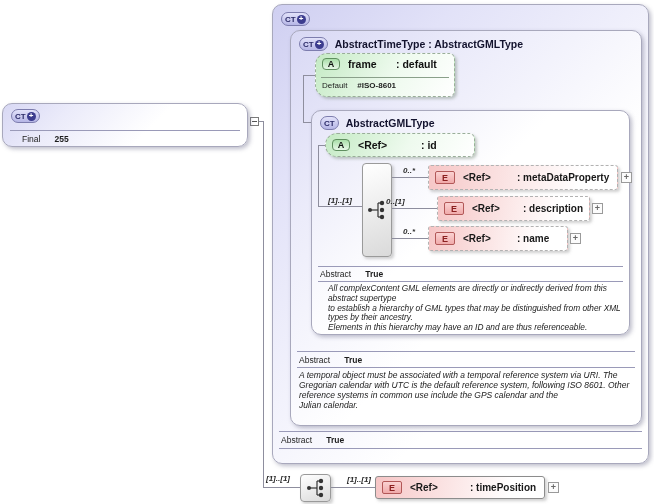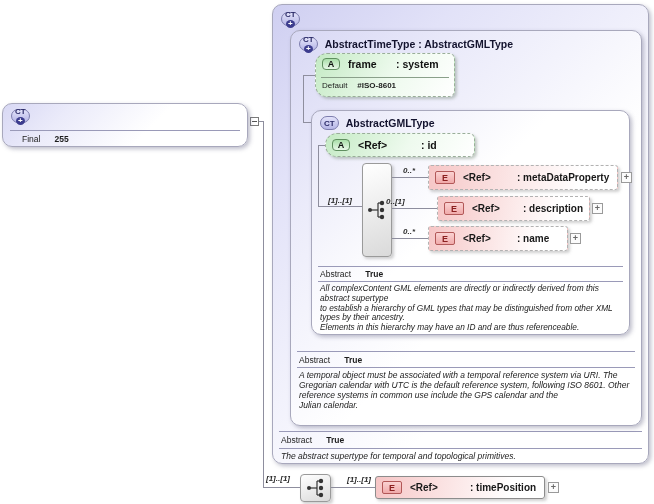--- a/index.html
+++ b/index.html
@@ -12,21 +12,21 @@
     position:absolute; border:1px solid #a8a8bc; border-radius:10px;
     box-shadow:2px 2px 4px rgba(110,110,140,.45);
   }
   .lav1 { background:linear-gradient(135deg,#cfcff1 0%,#e2e2f8 22%,#ffffff 70%); }
   .lav2 { background:linear-gradient(135deg,#d8d8f4 0%,#ebebfa 25%,#ffffff 60%); }
   .lav3 { background:linear-gradient(135deg,#e6e6f8 0%,#ffffff 45%); }
   .hdr { position:absolute; display:flex; align-items:center; gap:7px; font-weight:bold; font-size:10.5px; white-space:nowrap; color:#13132e; }
   .ct-icon {
     display:inline-flex; align-items:center; justify-content:center; gap:1px;
     height:14px; padding:0 3px; border:1px solid #7d7dae; border-radius:7px;
-    background:linear-gradient(#e2e2fa,#b6b6e6); font-size:8px; font-weight:bold; color:#2a2a66;flex-direction:column;
+    background:linear-gradient(#e2e2fa,#b6b6e6); font-size:8px; font-weight:bold; color:#2a2a66;
   }
   .ct-plus {
     display:inline-flex; align-items:center; justify-content:center;
     width:9px; height:9px; border-radius:50%; background:#3c3c8e; color:#ffffff;
     font-size:8px; line-height:8px; font-weight:bold;
   }
   .attr {
     position:absolute; border:1px dashed #9aae9a; border-radius:12px 6px 6px 12px;
     background:linear-gradient(120deg,#c4eac4 0%,#eefaee 55%,#ffffff 100%);
     box-shadow:2px 2px 3px rgba(110,130,110,.4);
@@ -103,21 +103,20 @@
           <span>CT</span>
           <span class="ct-plus">+</span>
         </span>
     </div>
     <div class="sep" style="left:6px;right:6px;top:426px"></div>
     <div class="metarow" style="left:8px;top:430px">
       <span class="lbl">Abstract</span>
       <span class="val">True</span>
     </div>
     <div class="sep" style="left:6px;right:6px;top:443px"></div>
-    <div class="doc" style="left:8px;top:446px;width:360px">The abstract supertype for temporal and topological primitives.</div>
   </div>
 
   <div class="box lav2" style="left:290px;top:30px;width:352px;height:396px">
     <div class="hdr" style="left:8px;top:6px">
       <span class="ct-icon">
           <span>CT</span>
           <span class="ct-plus">+</span>
         </span>
       <span>AbstractTimeType : AbstractGMLType</span>
     </div>
@@ -132,41 +131,41 @@
   </div>
 
   <div class="ln" style="left:303px;top:75px;width:12px;height:1px"></div>
   <div class="ln" style="left:303px;top:75px;width:1px;height:48px"></div>
   <div class="ln" style="left:303px;top:122px;width:8px;height:1px"></div>
 
   <div class="attr" style="left:315px;top:53px;width:140px;height:44px">
     <div class="arow" style="left:6px;top:4px">
       <span class="a-icon">A</span>
       <span class="ename w40">frame</span>
-      <span>: system</span>
+      <span>: default</span>
     </div>
     <div class="sep" style="left:5px;right:5px;top:23px;border-top-color:#8aa08a"></div>
     <div class="metarow" style="left:6px;top:27px;gap:10px;font-size:8px">
       <span class="lbl">Default</span>
       <span class="val">#ISO-8601</span>
     </div>
   </div>
 
   <div class="box lav3" style="left:311px;top:110px;width:319px;height:225px">
     <div class="hdr" style="left:8px;top:5px">
       <span class="ct-icon">CT</span>
       <span>AbstractGMLType</span>
     </div>
     <div class="sep" style="left:6px;right:6px;top:155px"></div>
     <div class="metarow" style="left:8px;top:158px">
       <span class="lbl">Abstract</span>
       <span class="val">True</span>
     </div>
     <div class="sep" style="left:6px;right:6px;top:170px"></div>
-    <div class="doc" style="left:8px;top:173px;width:302px;font-size:8.3px">All complexContent GML elements are directly or indirectly derived from this abstract supertype
+    <div class="doc" style="left:16px;top:173px;width:302px;font-size:8.3px">All complexContent GML elements are directly or indirectly derived from this abstract supertype
 to establish a hierarchy of GML types that may be distinguished from other XML types by their ancestry.
 Elements in this hierarchy may have an ID and are thus referenceable.</div>
   </div>
 
   <div class="ln" style="left:318px;top:145px;width:7px;height:1px"></div>
   <div class="ln" style="left:318px;top:145px;width:1px;height:62px"></div>
   <div class="ln" style="left:318px;top:206px;width:44px;height:1px"></div>
   <div class="card" style="left:328px;top:196px">[1]..[1]</div>
 
   <div class="attr" style="left:325px;top:133px;width:150px;height:24px">

